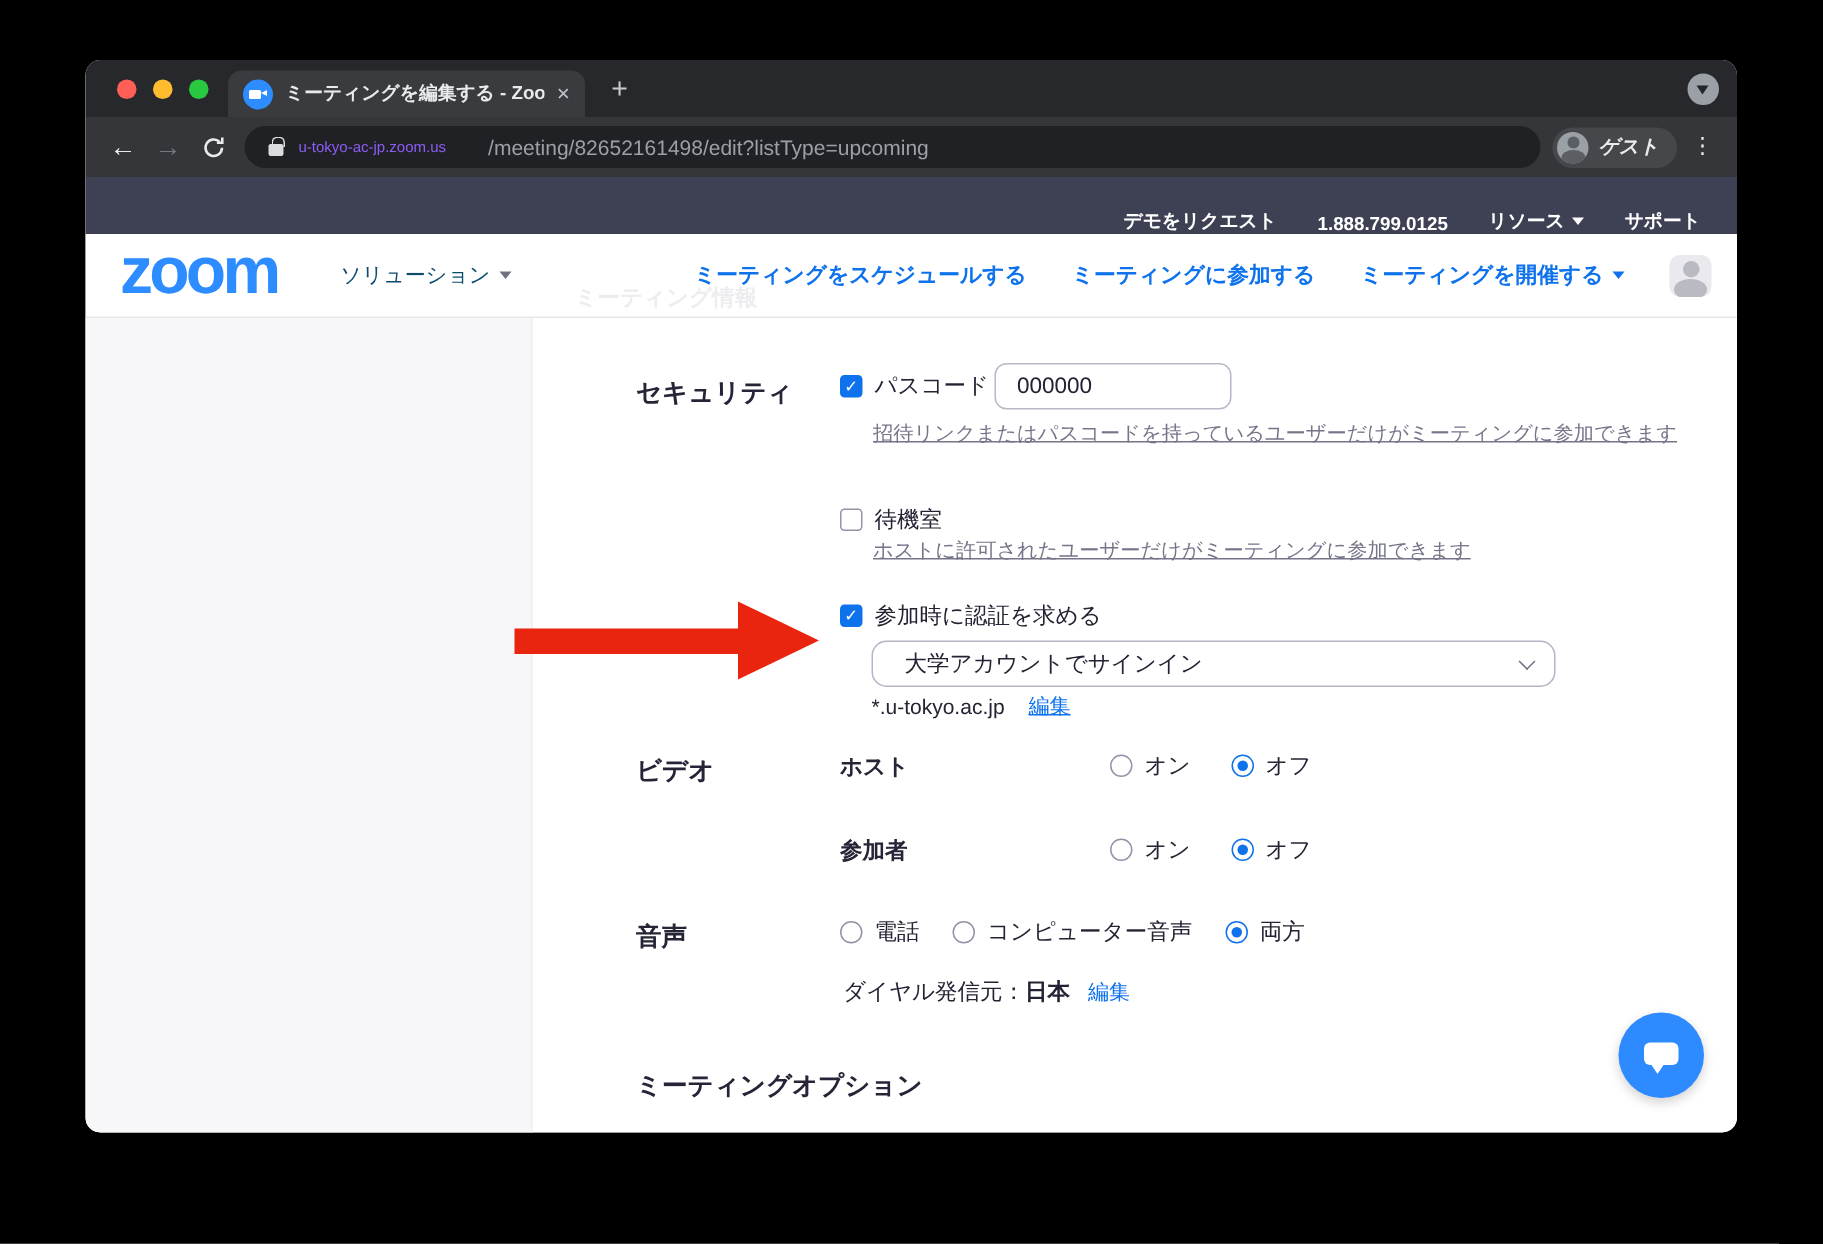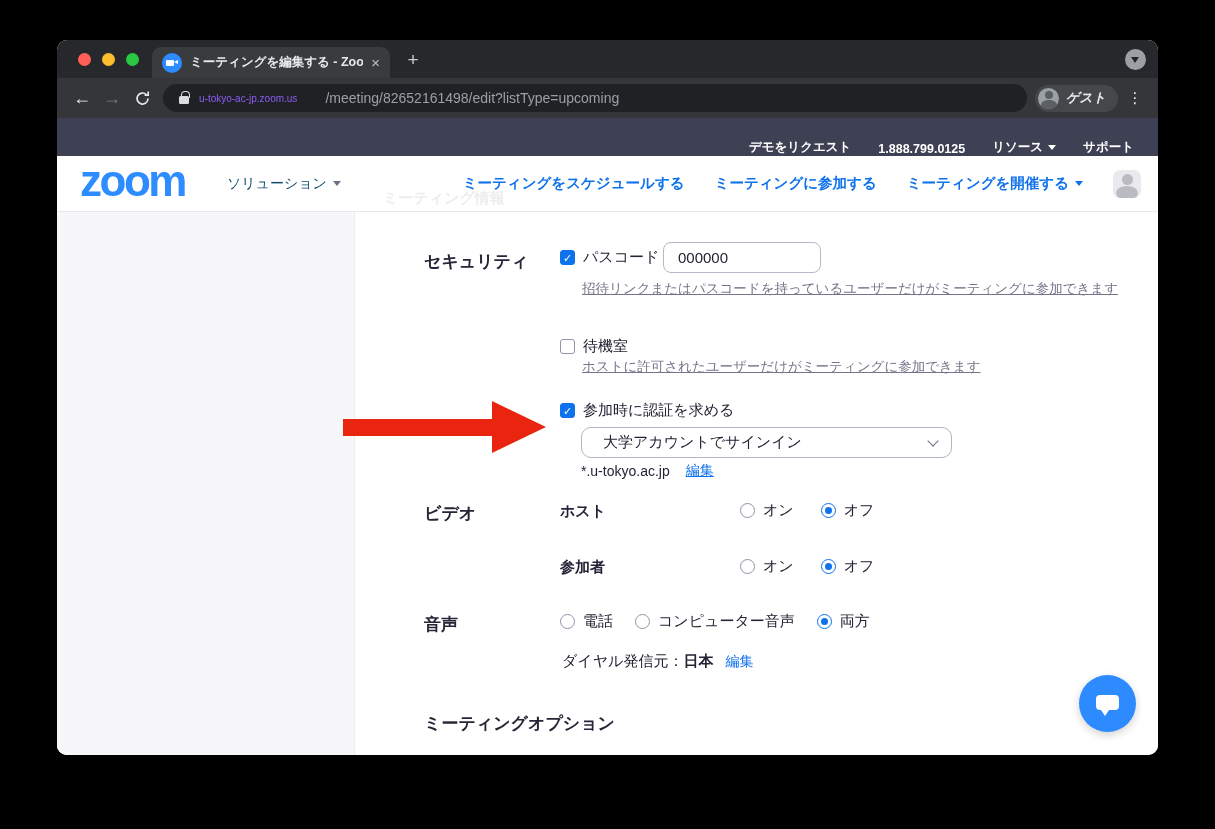--- a/index.html
+++ b/index.html
@@ -71,21 +71,21 @@
   .radio { width:15px; height:15px; border:1px solid #9393a8; border-radius:50%; background:#fff; position:relative; flex:none; }
   .radio.sel { border-color:#0e72ed; }
   .radio.sel::after { content:""; position:absolute; left:3px; top:3px; width:7px; height:7px; border-radius:50%; background:#0e72ed; }
   .radiogrp { position:absolute; display:flex; align-items:flex-start; }
   .radioitem { display:flex; align-items:center; gap:8px; font-size:15px; color:#232333; }
 
   .help { position:absolute; font-size:13.5px; color:#75758a; white-space:nowrap;text-decoration:underline; }
 
   .passinput { position:absolute; left:308px; top:30px; width:158px; height:31px; border:1px solid #b8b8c9; border-radius:8px; padding:4px 14px; font-size:15px; color:#232333; font-family:inherit; background:#fff; }
 
-  .select { position:absolute; left:226px; top:215px; width:371px; height:31px; border:1px solid #b4b4c5; border-radius:10px; background:#fff; display:flex; align-items:center; padding:0 14px 0 21px; }
+  .select { position:absolute; left:226px; top:215px; width:456px; height:31px; border:1px solid #b4b4c5; border-radius:10px; background:#fff; display:flex; align-items:center; padding:0 14px 0 21px; }
   .select .val { flex:1; font-size:15px; color:#232333; }
   .chev { width:8px; height:8px; border-right:1.6px solid #6e7180; border-bottom:1.6px solid #6e7180; transform:rotate(45deg); margin-top:-4px; }
 
   .domainrow { position:absolute; left:226px; top:250px; font-size:14px; color:#232333; display:flex; align-items:center; gap:16px; }
   .editlink { color:#0e72ed; font-size:14px; }
   .editlink.u { text-decoration:underline; }
 
   .dialrow { position:absolute; left:207px; top:440px; font-size:15px; color:#232333; display:flex; align-items:center; gap:12px; }
 
   

